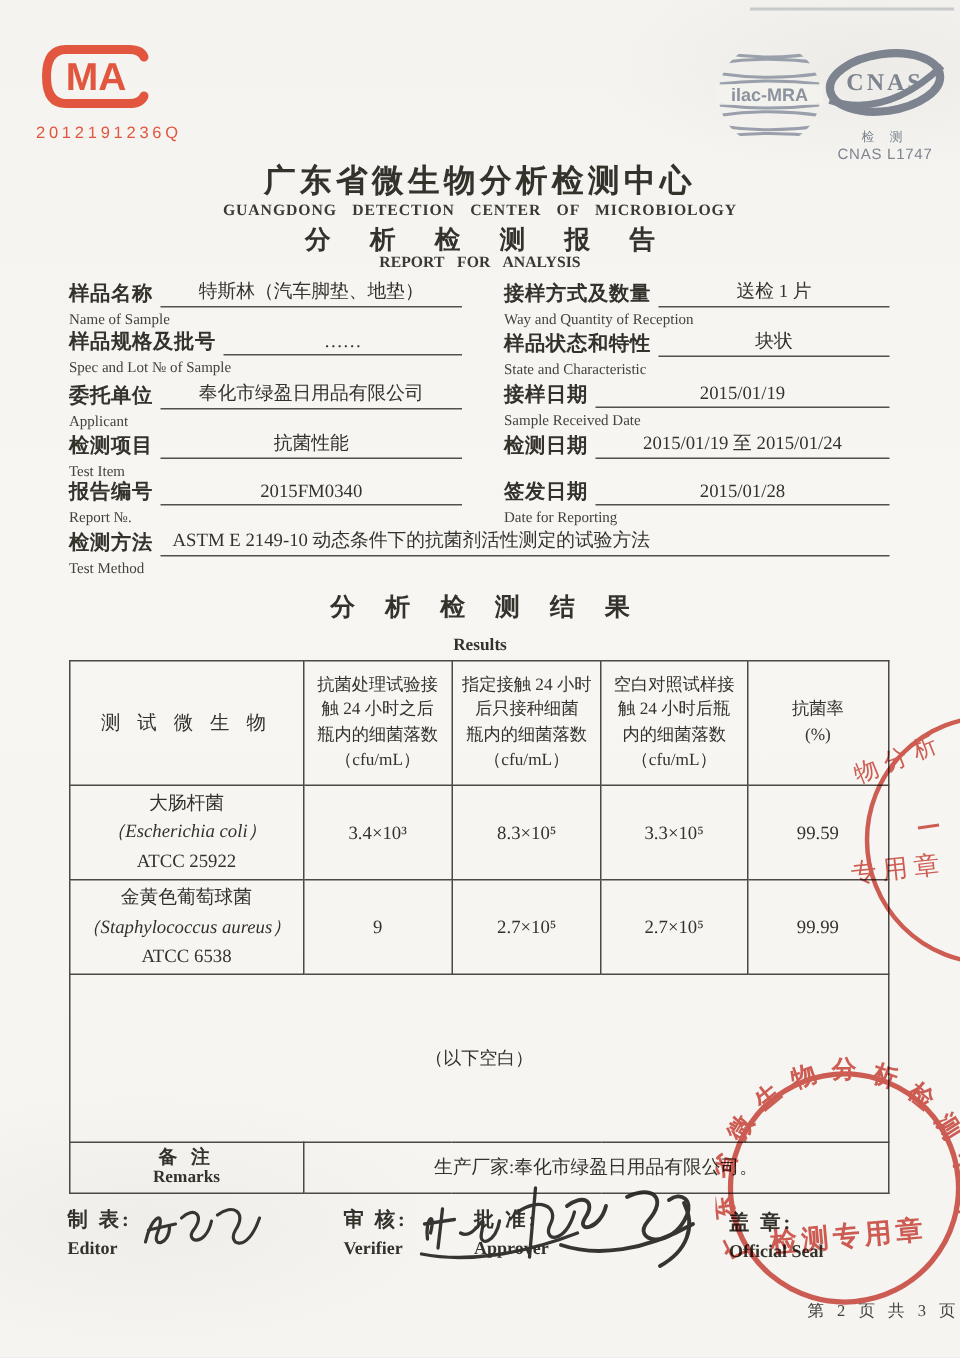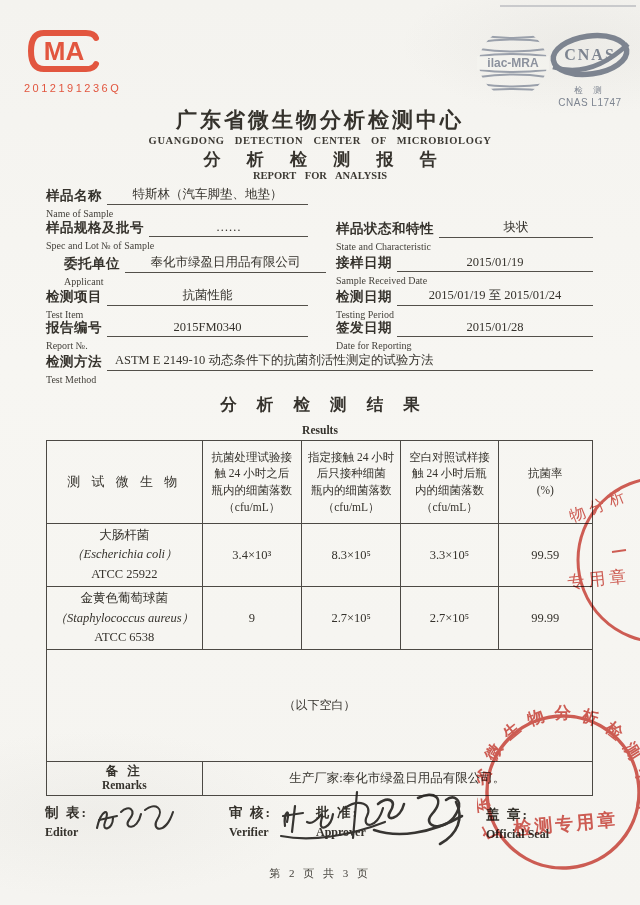--- a/index.html
+++ b/index.html
@@ -54,21 +54,21 @@
   td.rem-label .cn { font-weight:bold; letter-spacing:3px; }
   td.rem-label .en { font-weight:bold; font-size:11.5px; }
   td.rem-value { text-align:left; padding-left:12px; font-size:12.5px; }
   .latin { font-style:italic; }
 
   
   .sig-block { position:absolute; }
   .sig-cn { font-weight:bold; font-size:13.5px; letter-spacing:2px; white-space:nowrap; }
   .sig-en { font-weight:bold; font-size:12px; margin-top:3px; }
   .sig-svg { position:absolute; }
-  .page-num { top:866px; font-size:11px; letter-spacing:3px; color:#45423c; }
+  .page-num { top:866px; font-size:11px; letter-spacing:3px; color:#45423c;text-align:right; }
 
   
   .stamp { mix-blend-mode:multiply; opacity:.88; }
 </style>
 </head>
 <body>
 
 <div class="page">
 
   <div class="abs top-scan-line"></div>
@@ -129,21 +129,21 @@
       </div>
     <div class="f-en">Name of Sample</div>
   </div>
   <div class="field" style="left:46px; top:219px; width:262px;">
     <div class="f-top">
         <span class="f-label">样品规格及批号</span>
         <span class="f-value">……</span>
       </div>
     <div class="f-en">Spec and Lot № of Sample</div>
   </div>
-  <div class="field" style="left:46px; top:254px; width:262px;margin-left:18px;">
+  <div class="field" style="left:46px; top:254px; width:262px;">
     <div class="f-top">
         <span class="f-label">委托单位</span>
         <span class="f-value">奉化市绿盈日用品有限公司</span>
       </div>
     <div class="f-en">Applicant</div>
   </div>
   <div class="field" style="left:46px; top:287px; width:262px;">
     <div class="f-top">
         <span class="f-label">检测项目</span>
         <span class="f-value">抗菌性能</span>
@@ -151,40 +151,46 @@
     <div class="f-en">Test Item</div>
   </div>
   <div class="field" style="left:46px; top:319px; width:262px;">
     <div class="f-top">
         <span class="f-label">报告编号</span>
         <span class="f-value">2015FM0340</span>
       </div>
     <div class="f-en">Report №.</div>
   </div>
 
+  <div class="field" style="left:336px; top:186px; width:257px;">
+    <div class="f-top">
+        <span class="f-label">接样方式及数量</span>
+        <span class="f-value">送检 1 片</span>
+      </div>
+    <div class="f-en">Way and Quantity of Reception</div>
+  </div>
   <div class="field" style="left:336px; top:219px; width:257px;">
     <div class="f-top">
         <span class="f-label">样品状态和特性</span>
         <span class="f-value">块状</span>
       </div>
     <div class="f-en">State and Characteristic</div>
   </div>
   <div class="field" style="left:336px; top:254px; width:257px;">
     <div class="f-top">
         <span class="f-label">接样日期</span>
         <span class="f-value">2015/01/19</span>
       </div>
     <div class="f-en">Sample Received Date</div>
   </div>
   <div class="field" style="left:336px; top:287px; width:257px;font-family:Liberation Serif, serif;">
     <div class="f-top">
         <span class="f-label">检测日期</span>
         <span class="f-value">2015/01/19 至 2015/01/24</span>
       </div>
-    <div class="f-en">Testing Period</div>
   </div>
   <div class="field" style="left:336px; top:319px; width:257px;">
     <div class="f-top">
         <span class="f-label">签发日期</span>
         <span class="f-value">2015/01/28</span>
       </div>
     <div class="f-en">Date for Reporting</div>
   </div>
 
   <div class="field" style="left:46px; top:352px; width:547px;">

